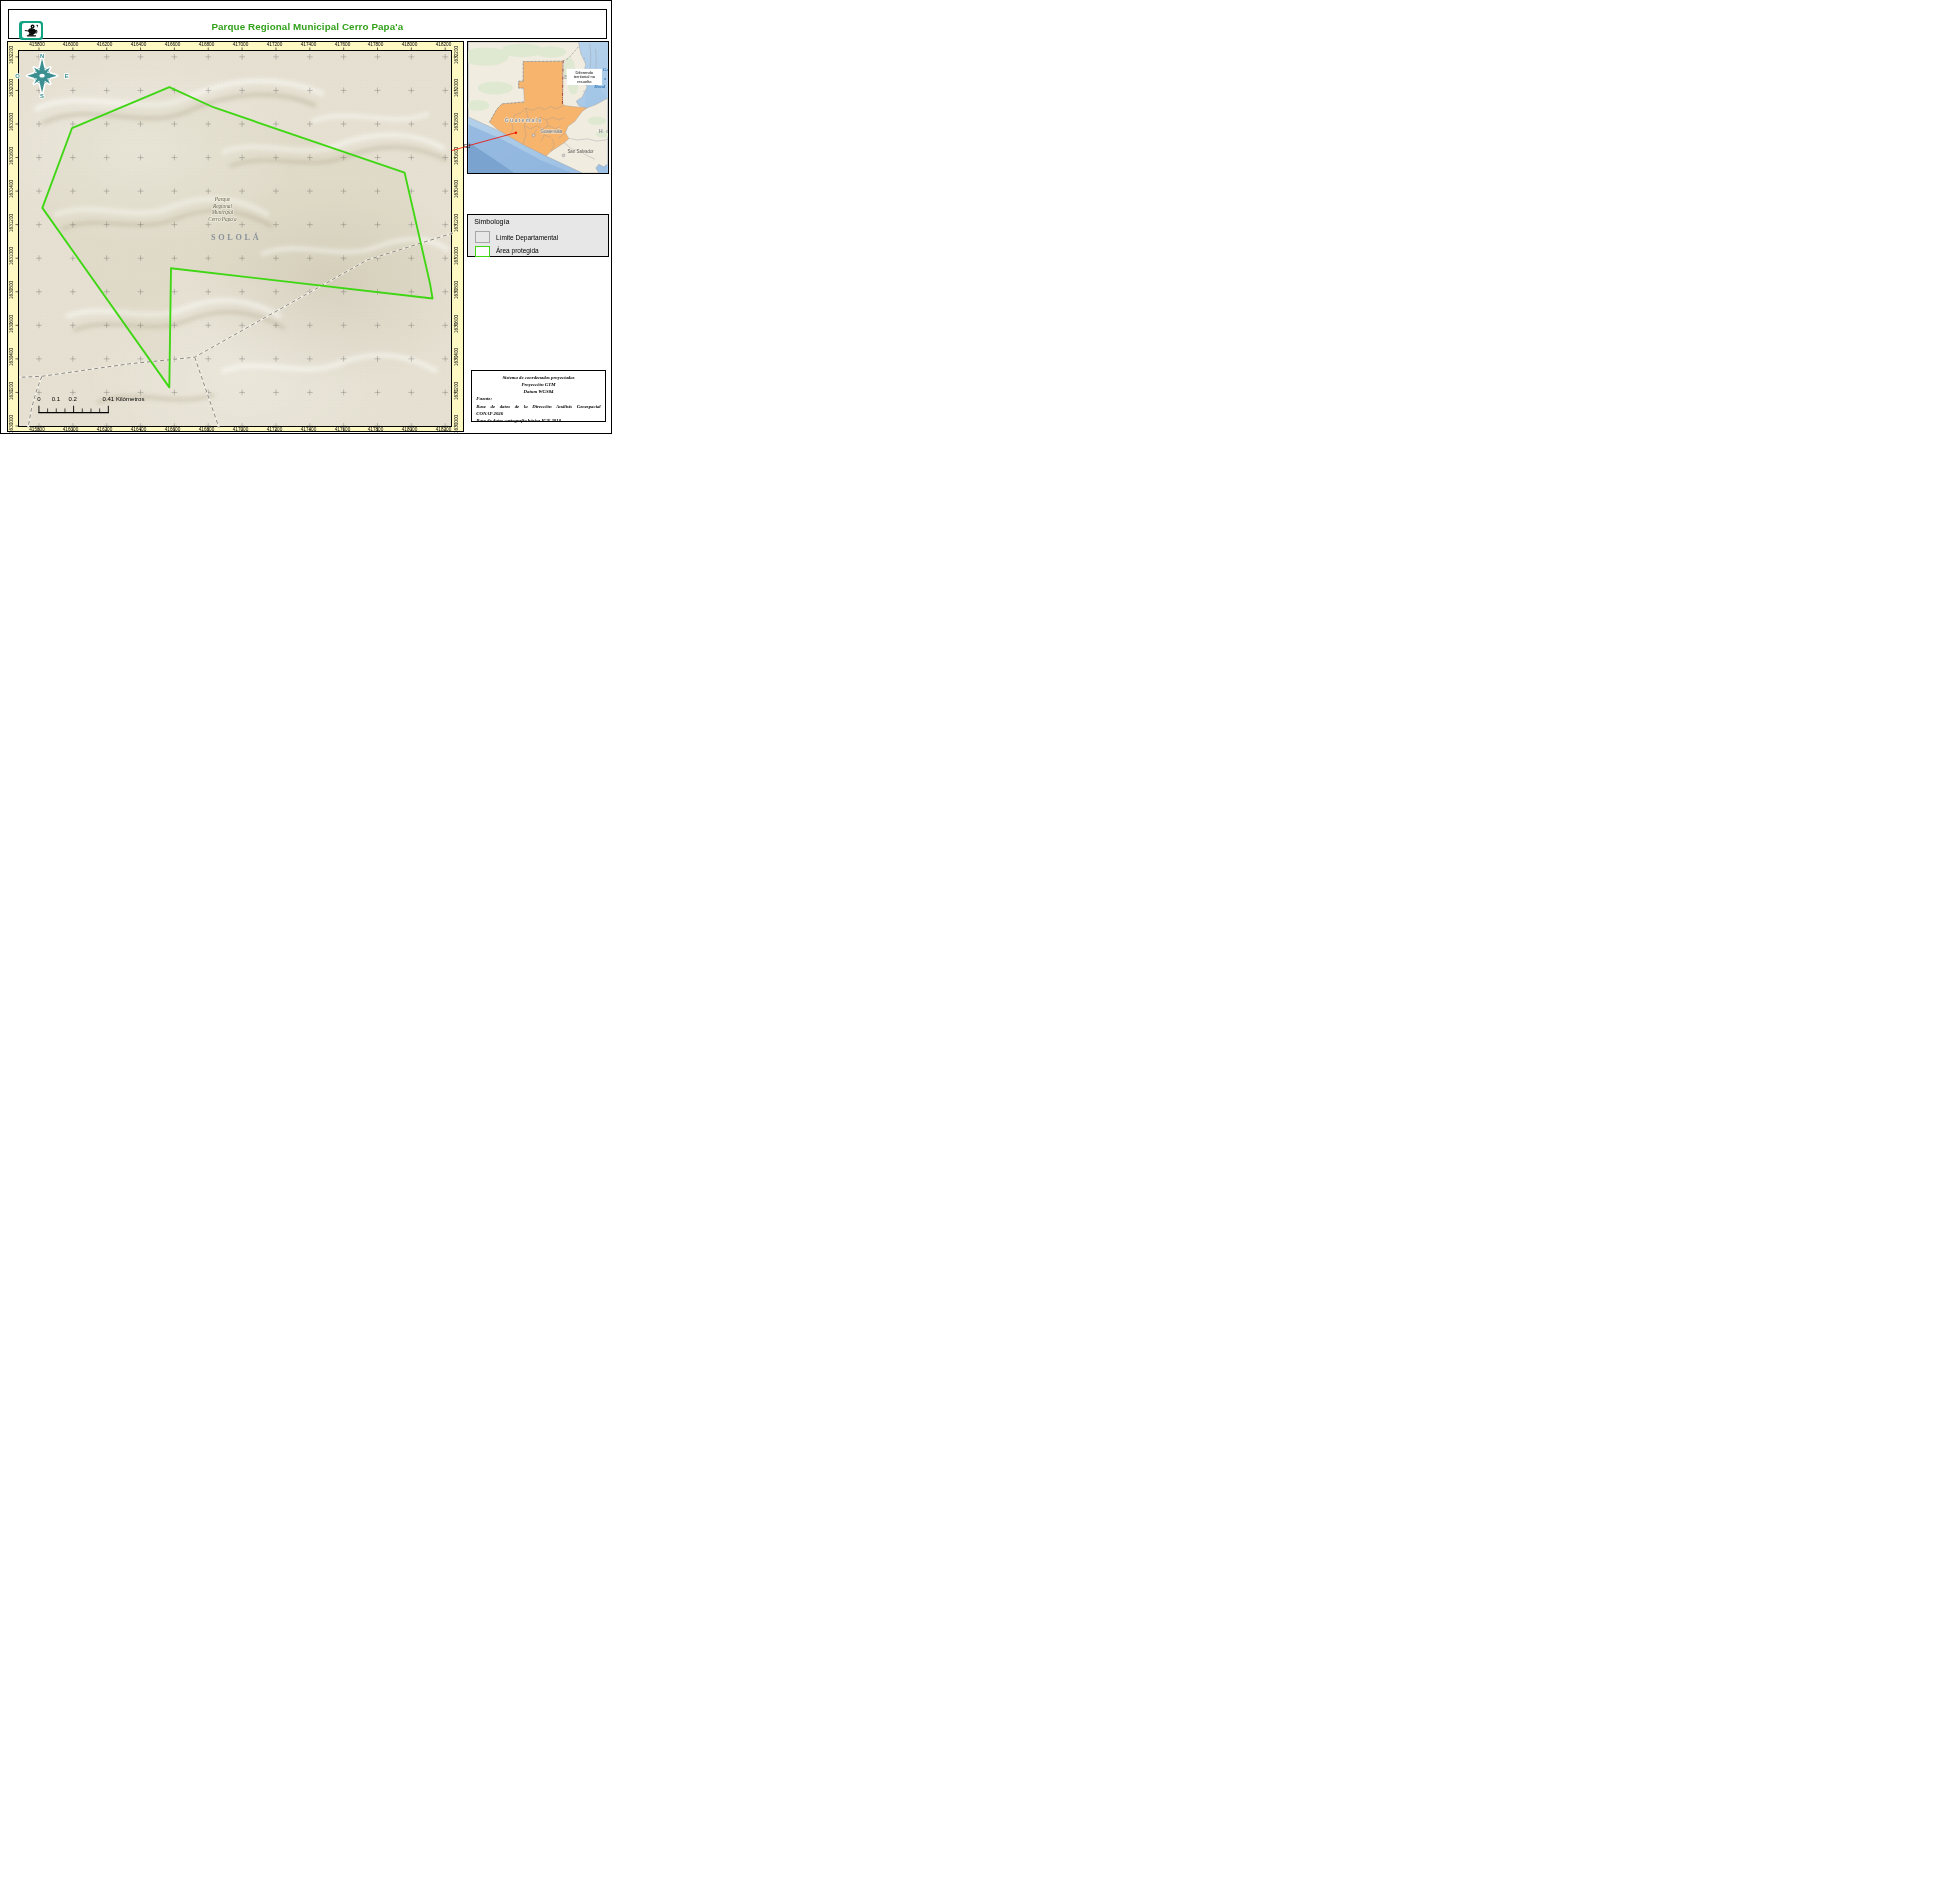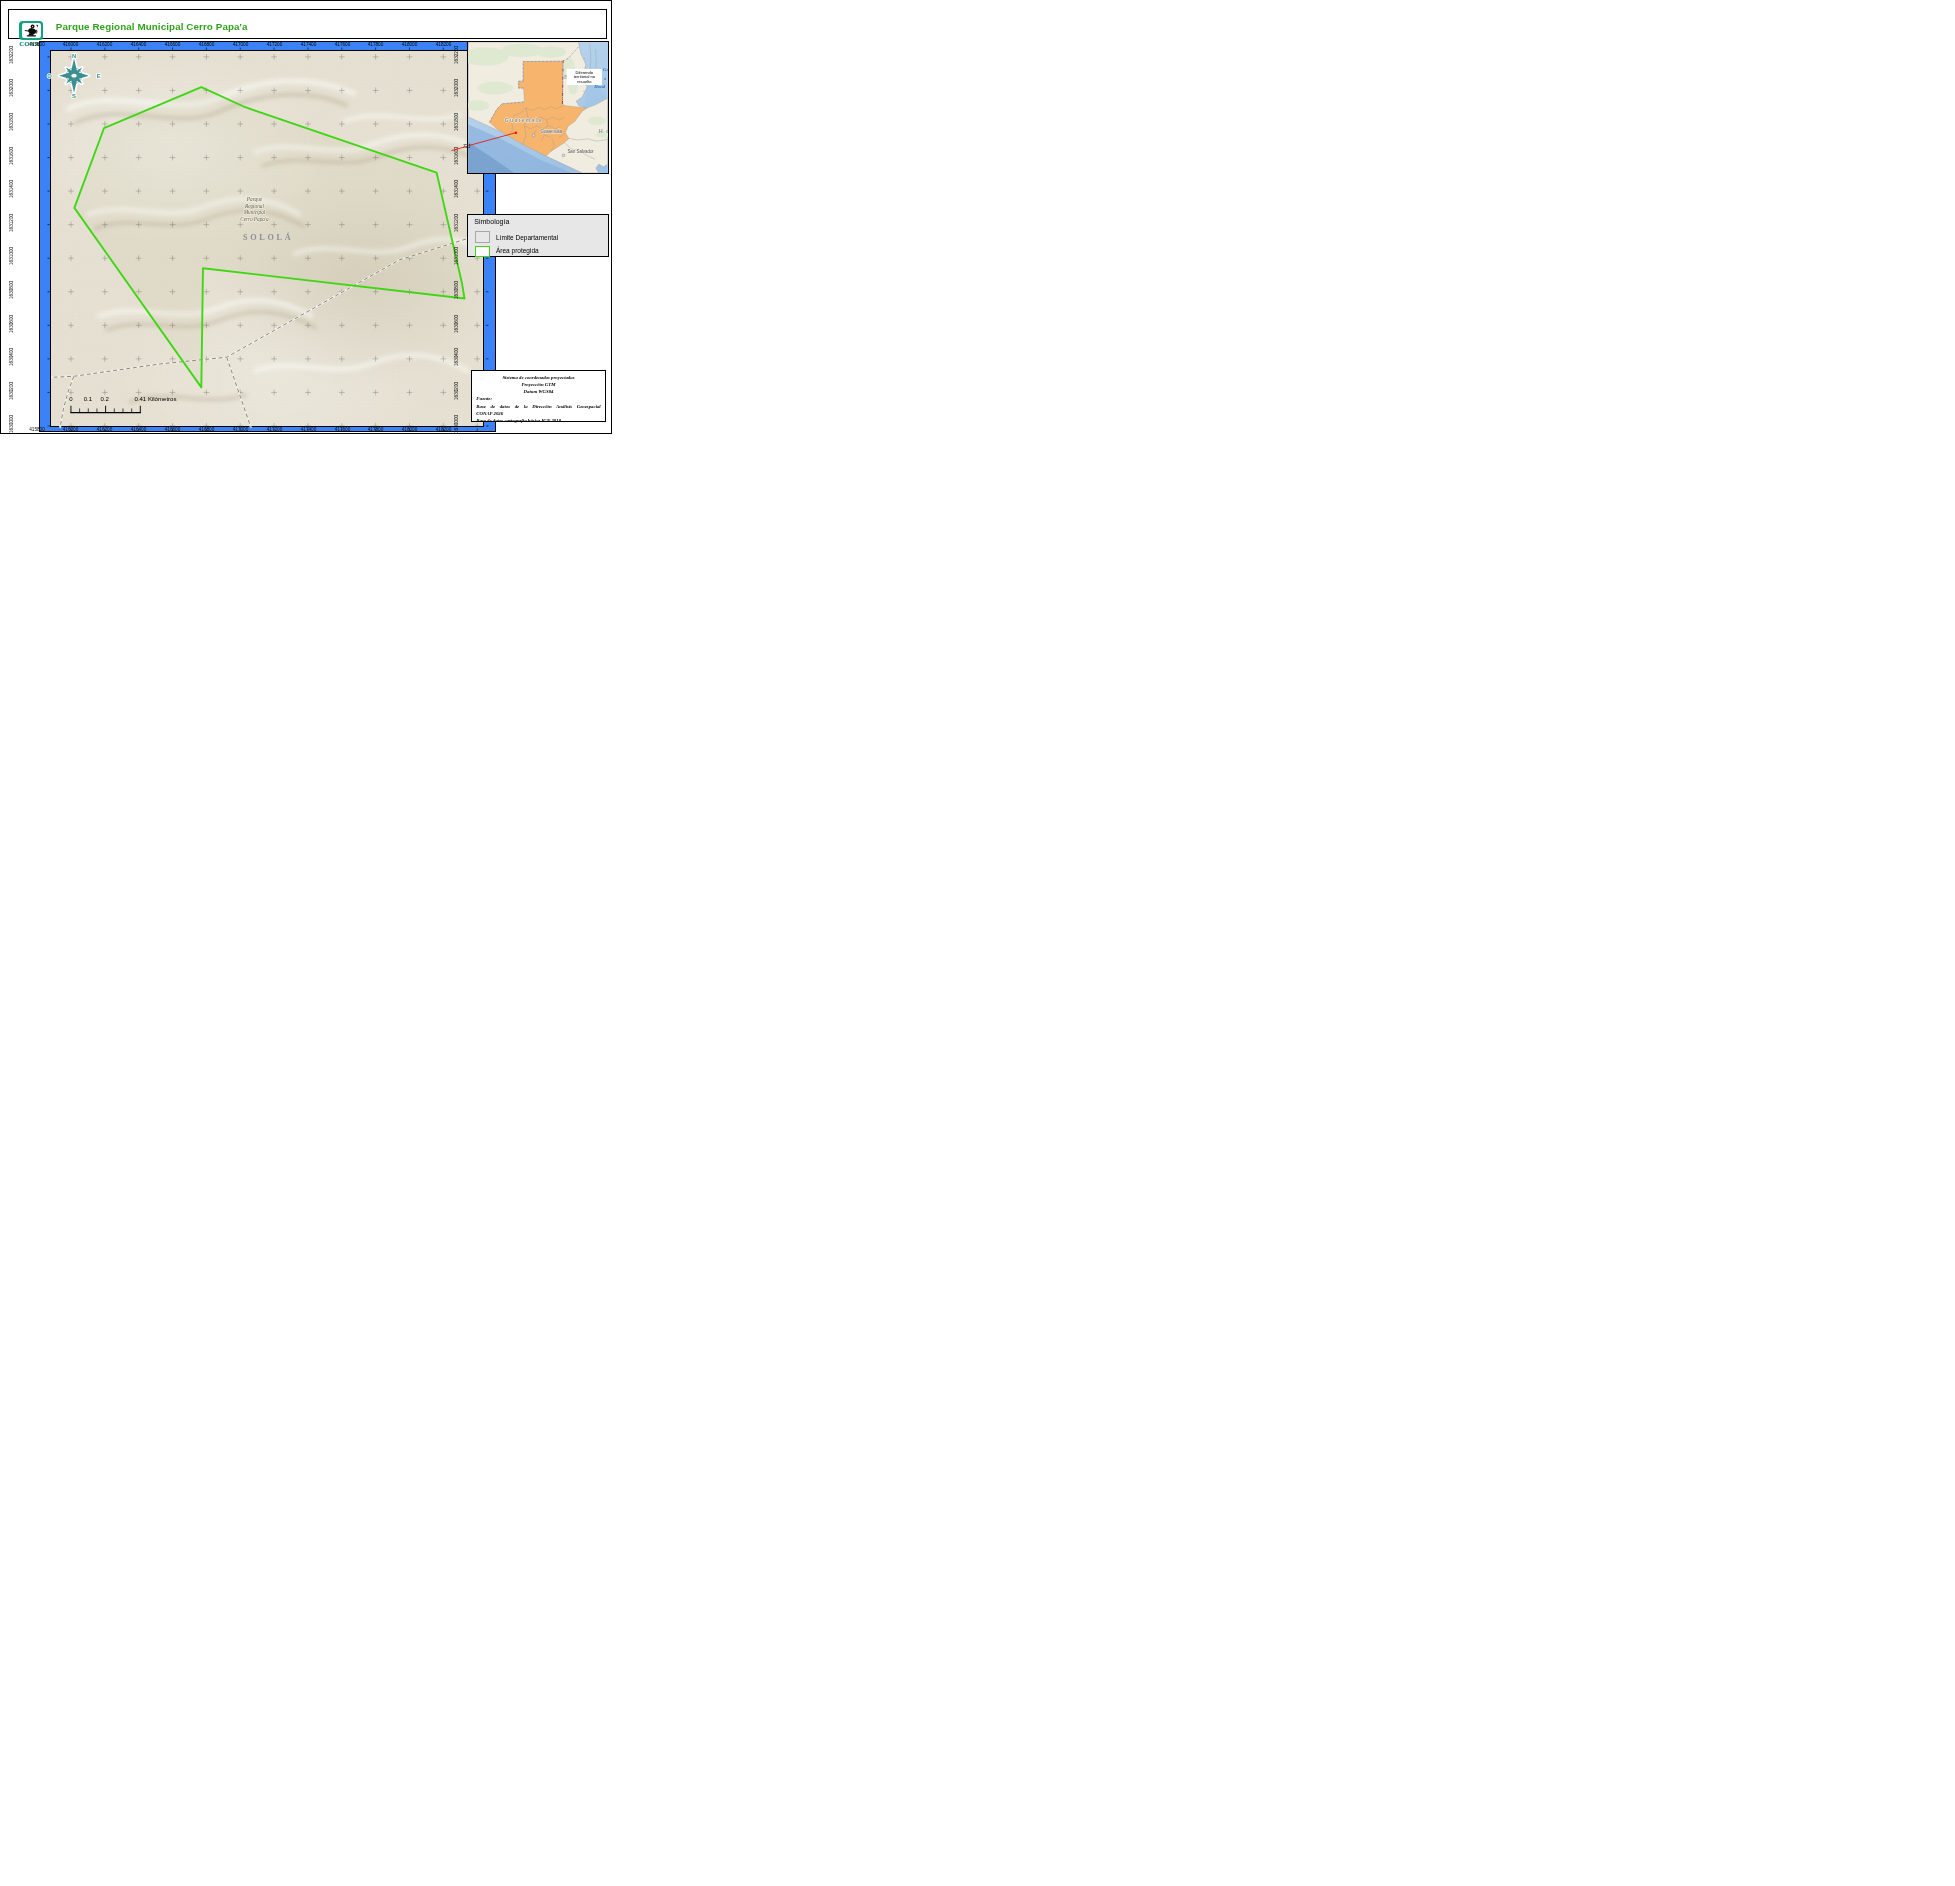--- a/index.html
+++ b/index.html
@@ -6,25 +6,25 @@
   html,body { background:#fff; }
   body { width:613px; height:434px; position:relative; font-family:"Liberation Sans",sans-serif; overflow:hidden; }
   .page { position:absolute; inset:0; background:#fff; }
   .page-border { position:absolute; left:0.4px; top:0.4px; width:612px; height:434px; border:1.2px solid #000; pointer-events:none; z-index:50; }
 
   
   .header-box { position:absolute; left:7.8px; top:8.6px; width:599px; height:30px; border:1.2px solid #000; background:#fff; }
   .logo-green { position:absolute; left:10.6px; top:11.7px; width:24px; height:18.4px; background:#12A383; border-radius:3.5px; }
   .logo-white { position:absolute; left:2.3px; top:2px; width:19.6px; height:14.5px; background:#fff; border-radius:2.3px; }
   .logo-text { position:absolute; left:7.8px; top:30.5px; width:30px; text-align:center; font-family:"Liberation Serif",serif; font-weight:bold; font-size:6.6px; color:#0D9678; letter-spacing:0.2px; text-shadow:0.4px 0.4px 0 rgba(0,0,0,.35); }
-  .map-title { position:absolute; left:47px; right:47px; top:11.7px; font-size:9.8px; font-weight:bold; color:#33A21C; letter-spacing:0.1px; }
+  .map-title { position:absolute; left:47px; right:47px; top:11.7px; text-align:center; font-size:9.8px; font-weight:bold; color:#33A21C; letter-spacing:0.1px; }
   .doc-ref { position:absolute; right:11.7px; top:32px; font-size:5.3px; color:#111; }
 
   
-  .map-outer { position:absolute; left:7px; top:41px; width:457px; height:391px; border:1.2px solid #000; background:#3b82f6;margin-left:32px; }
+  .map-outer { position:absolute; left:7px; top:41px; width:457px; height:391px; border:1.2px solid #000; background:#fef9c3; }
   .map-inner { position:absolute; left:17px; top:49px; width:434px; height:377px; border:1px solid #000;
       background:
         radial-gradient(ellipse 242px 149px at 28% 26%, rgba(255,255,255,.30), rgba(255,255,255,0) 65%),
         radial-gradient(ellipse 219px 164px at 72% 62%, rgba(125,112,80,.12), rgba(125,112,80,0) 65%),
         radial-gradient(ellipse 274px 176px at 52% 88%, rgba(255,255,255,.22), rgba(255,255,255,0) 60%),
         #E5E0D1; }
   .map-inner svg { position:absolute; left:0; top:0; overflow:visible; }
   .tick-label { position:absolute; width:27px; height:5.9px; font-size:4.7px; line-height:5.9px; text-align:center; color:#0a0a0a; }
 
   

